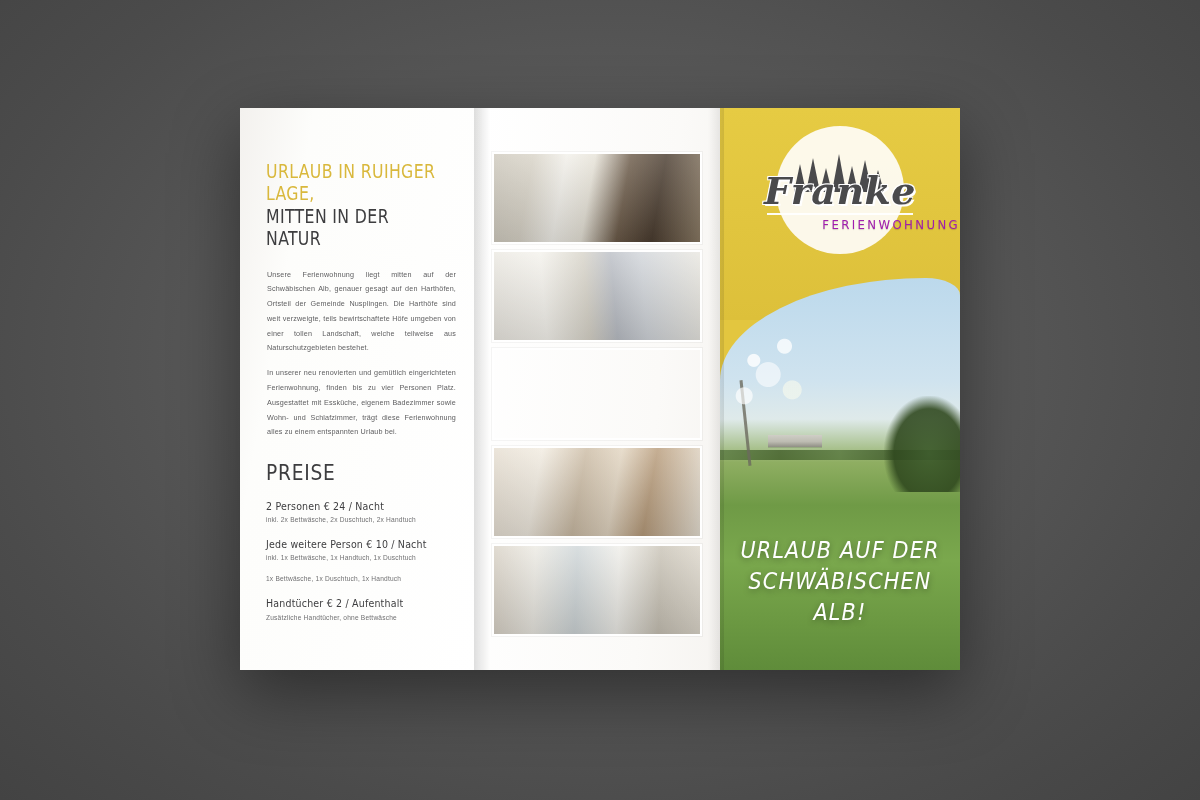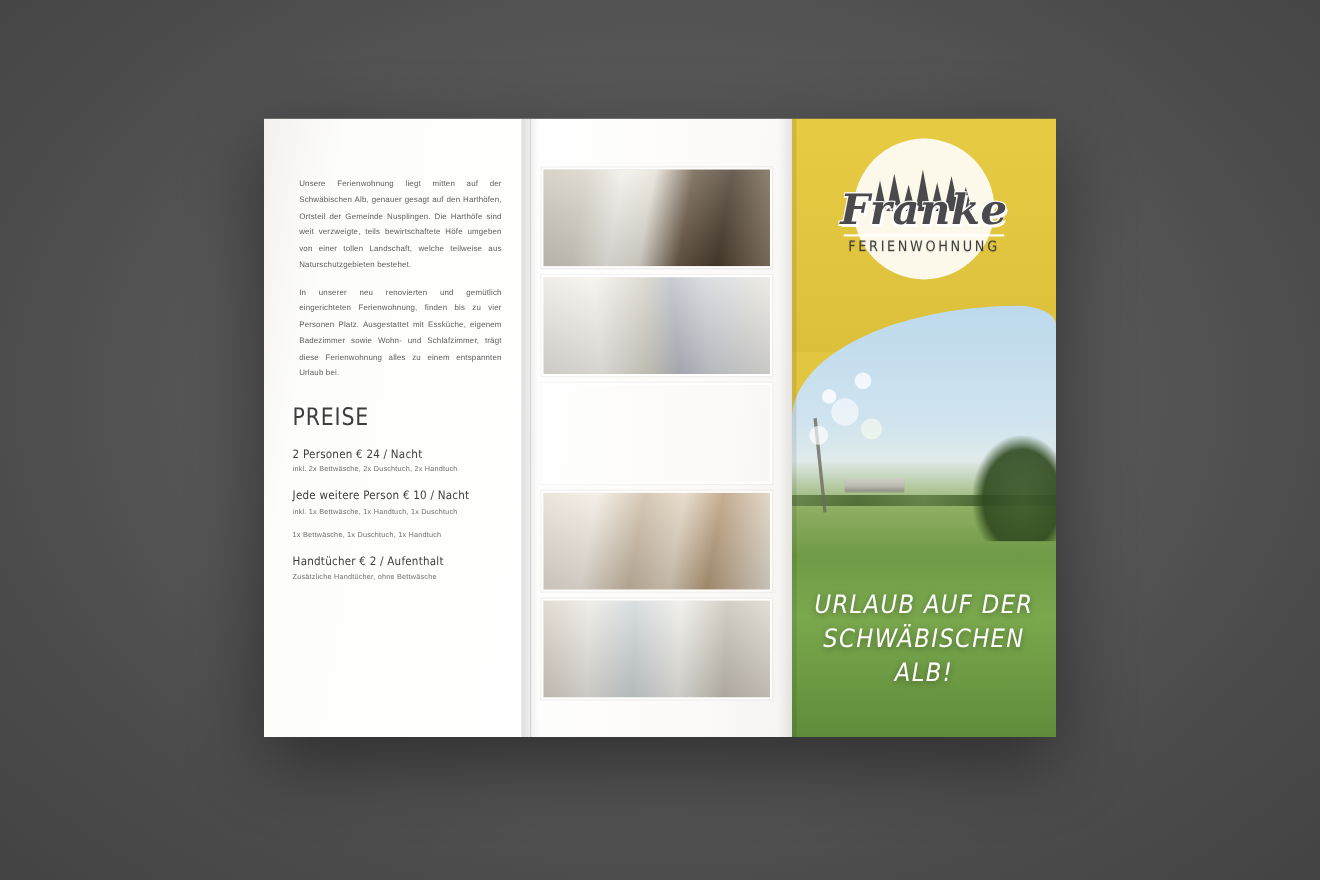--- a/index.html
+++ b/index.html
@@ -63,21 +63,21 @@
     font-weight: 400; text-transform: uppercase;
     transform: scaleX(0.92); transform-origin: left center;
   }
   .head-line2 {
     font-size: 19px; letter-spacing: 0.4px; color: #3d3d3f;
     font-weight: 400; text-transform: uppercase;
     transform: scaleX(0.92); transform-origin: left center;
   }
   .body-text {
     font-size: 7.2px; line-height: 2.05; color: #5d5d5f;
-    text-align: justify; margin: 0 0 10px 6px; letter-spacing: 0.15px;
+    text-align: justify; margin: 0 0 10px 1px; letter-spacing: 0.15px;
   }
   .preise-head {
     font-size: 22px; color: #3d3d3f; text-transform: uppercase;
     letter-spacing: 0.8px; margin: 20px 0 14px 0; font-weight: 400;
     transform: scaleX(0.94); transform-origin: left center;
   }
   .price-item { margin-bottom: 14px; }
   .price-title {
     font-size: 10.5px; color: #3d3d3f; line-height: 1.35;
     letter-spacing: 0.2px; margin-bottom: 3px;
@@ -187,23 +187,24 @@
   #logo-inner { position: relative; }
   #logo-name {
     font-family: "DejaVu Serif", "Liberation Serif", serif;
     font-style: italic; font-weight: 700;
     font-size: 38px; color: #4a4a4c; letter-spacing: 0.5px;
     margin-top: 42px; line-height: 1;
     text-shadow: 2px 2px 0 #ffffff, -1px -1px 0 #ffffff, 1px -1px 0 #fff, -1px 1px 0 #fff;
   }
   #logo-sub {
     font-family: "DejaVu Sans Condensed", "Liberation Sans Narrow", "Liberation Sans", sans-serif;
-    font-size: 13px; letter-spacing: 2.4px; color: #404040;
+    font-size: 13px; letter-spacing: 2.4px; color: #a21caf;
     margin-top: 2px; text-transform: uppercase;
     text-shadow: 0 1px 1px rgba(0,0,0,.18);
+    text-align: right;
   }
   #logo-rule {
     width: 146px; height: 2px; background: #ffffff; margin: 3px auto 0;
     opacity: .95;
   }
   
   #slogan {
     position: absolute; left: 0; right: 0; bottom: 42px;
     text-align: center; color: #ffffff;
     font-family: "DejaVu Sans Condensed", "Liberation Sans Narrow", "Liberation Sans", sans-serif;
@@ -214,20 +215,24 @@
   #slogan-1 { font-size: 23px; line-height: 1.35; }
   #slogan-2 { font-size: 23px; line-height: 1.35; }
 </style>
 </head>
 <body>
 
 <div id="brochure">
 
   <div class="panel" id="panel-left">
 
+    <div class="headline">
+      <div class="head-line1">Urlaub in ruihger Lage,</div>
+      <div class="head-line2">mitten in der Natur</div>
+    </div>
 
     <p class="body-text">Unsere Ferienwohnung liegt mitten auf der Schwäbischen Alb, genauer gesagt auf den Harthöfen, Ortsteil der Gemeinde Nusplingen. Die Harthöfe sind weit verzweigte, teils bewirtschaftete Höfe umgeben von einer tollen Landschaft, welche teilweise aus Naturschutzgebieten bestehet.</p>
     <p class="body-text">In unserer neu renovierten und gemütlich eingerichteten Ferienwohnung, finden bis zu vier Personen Platz. Ausgestattet mit Essküche, eigenem Badezimmer sowie Wohn- und Schlafzimmer, trägt diese Ferienwohnung alles zu einem entspannten Urlaub bei.</p>
 
     <div class="preise-head">Preise</div>
 
     <div class="price-item">
       <div class="price-title">2 Personen € 24 / Nacht</div>
       <div class="price-sub">inkl. 2x Bettwäsche, 2x Duschtuch, 2x Handtuch</div>
     </div>

